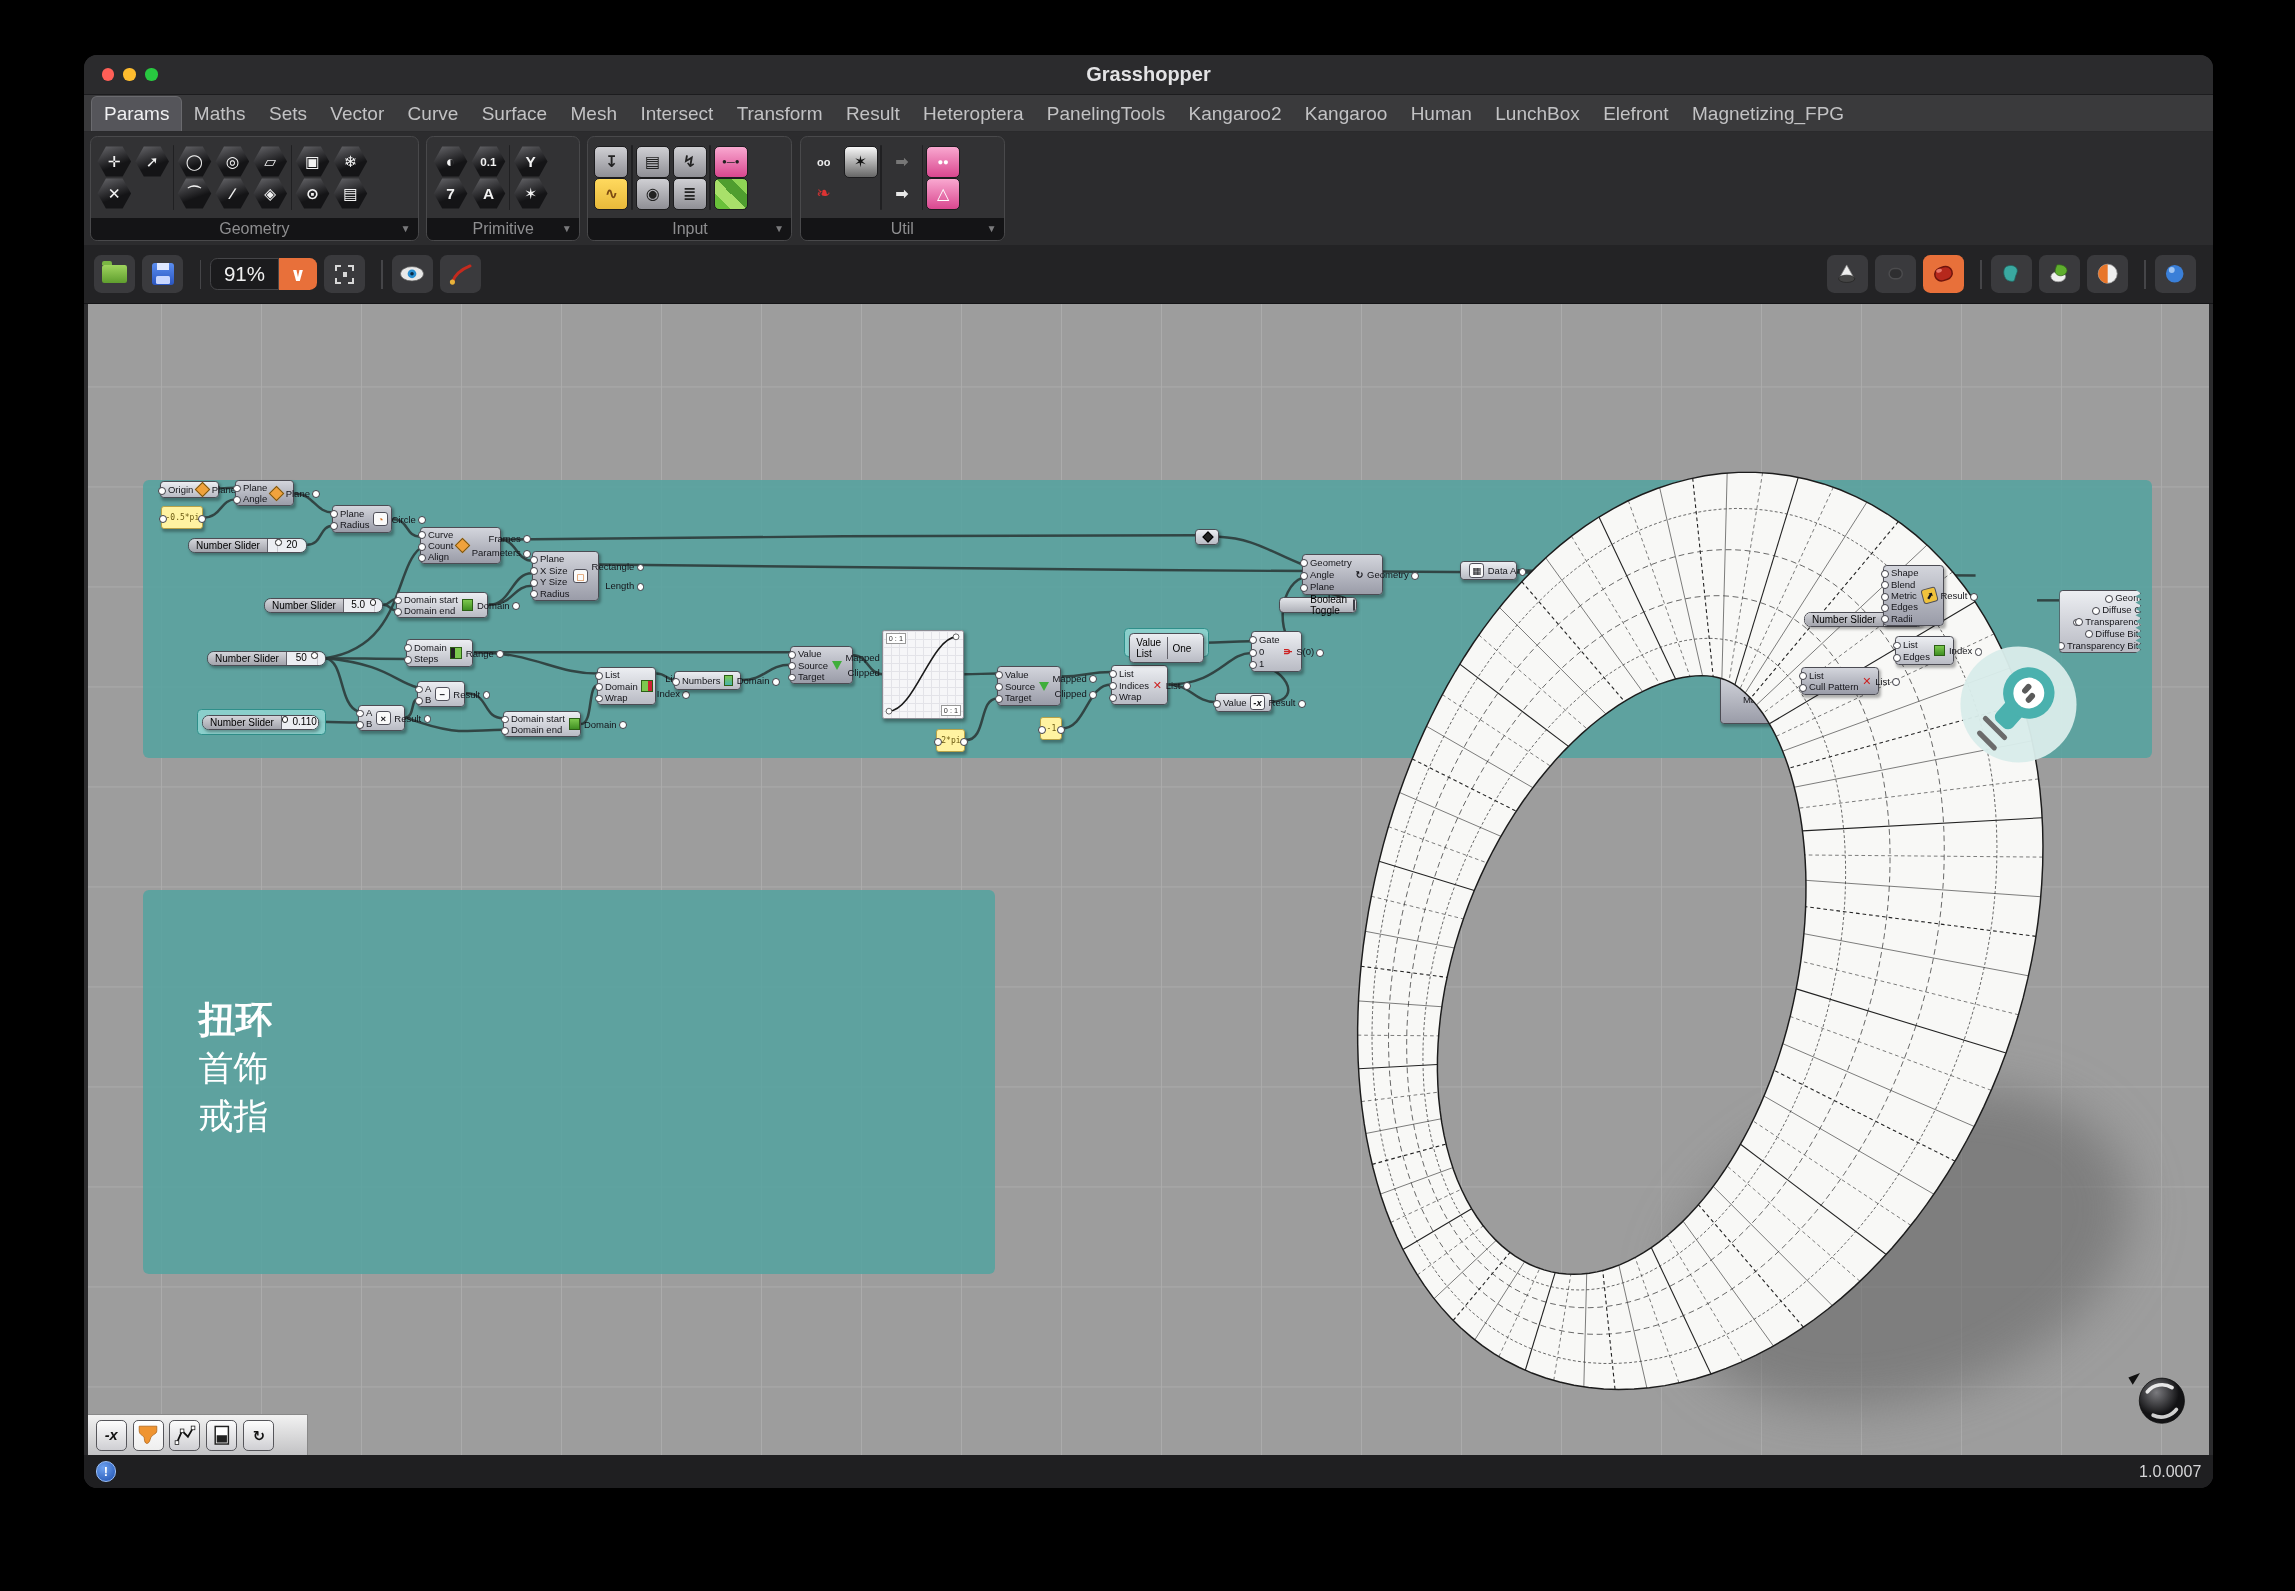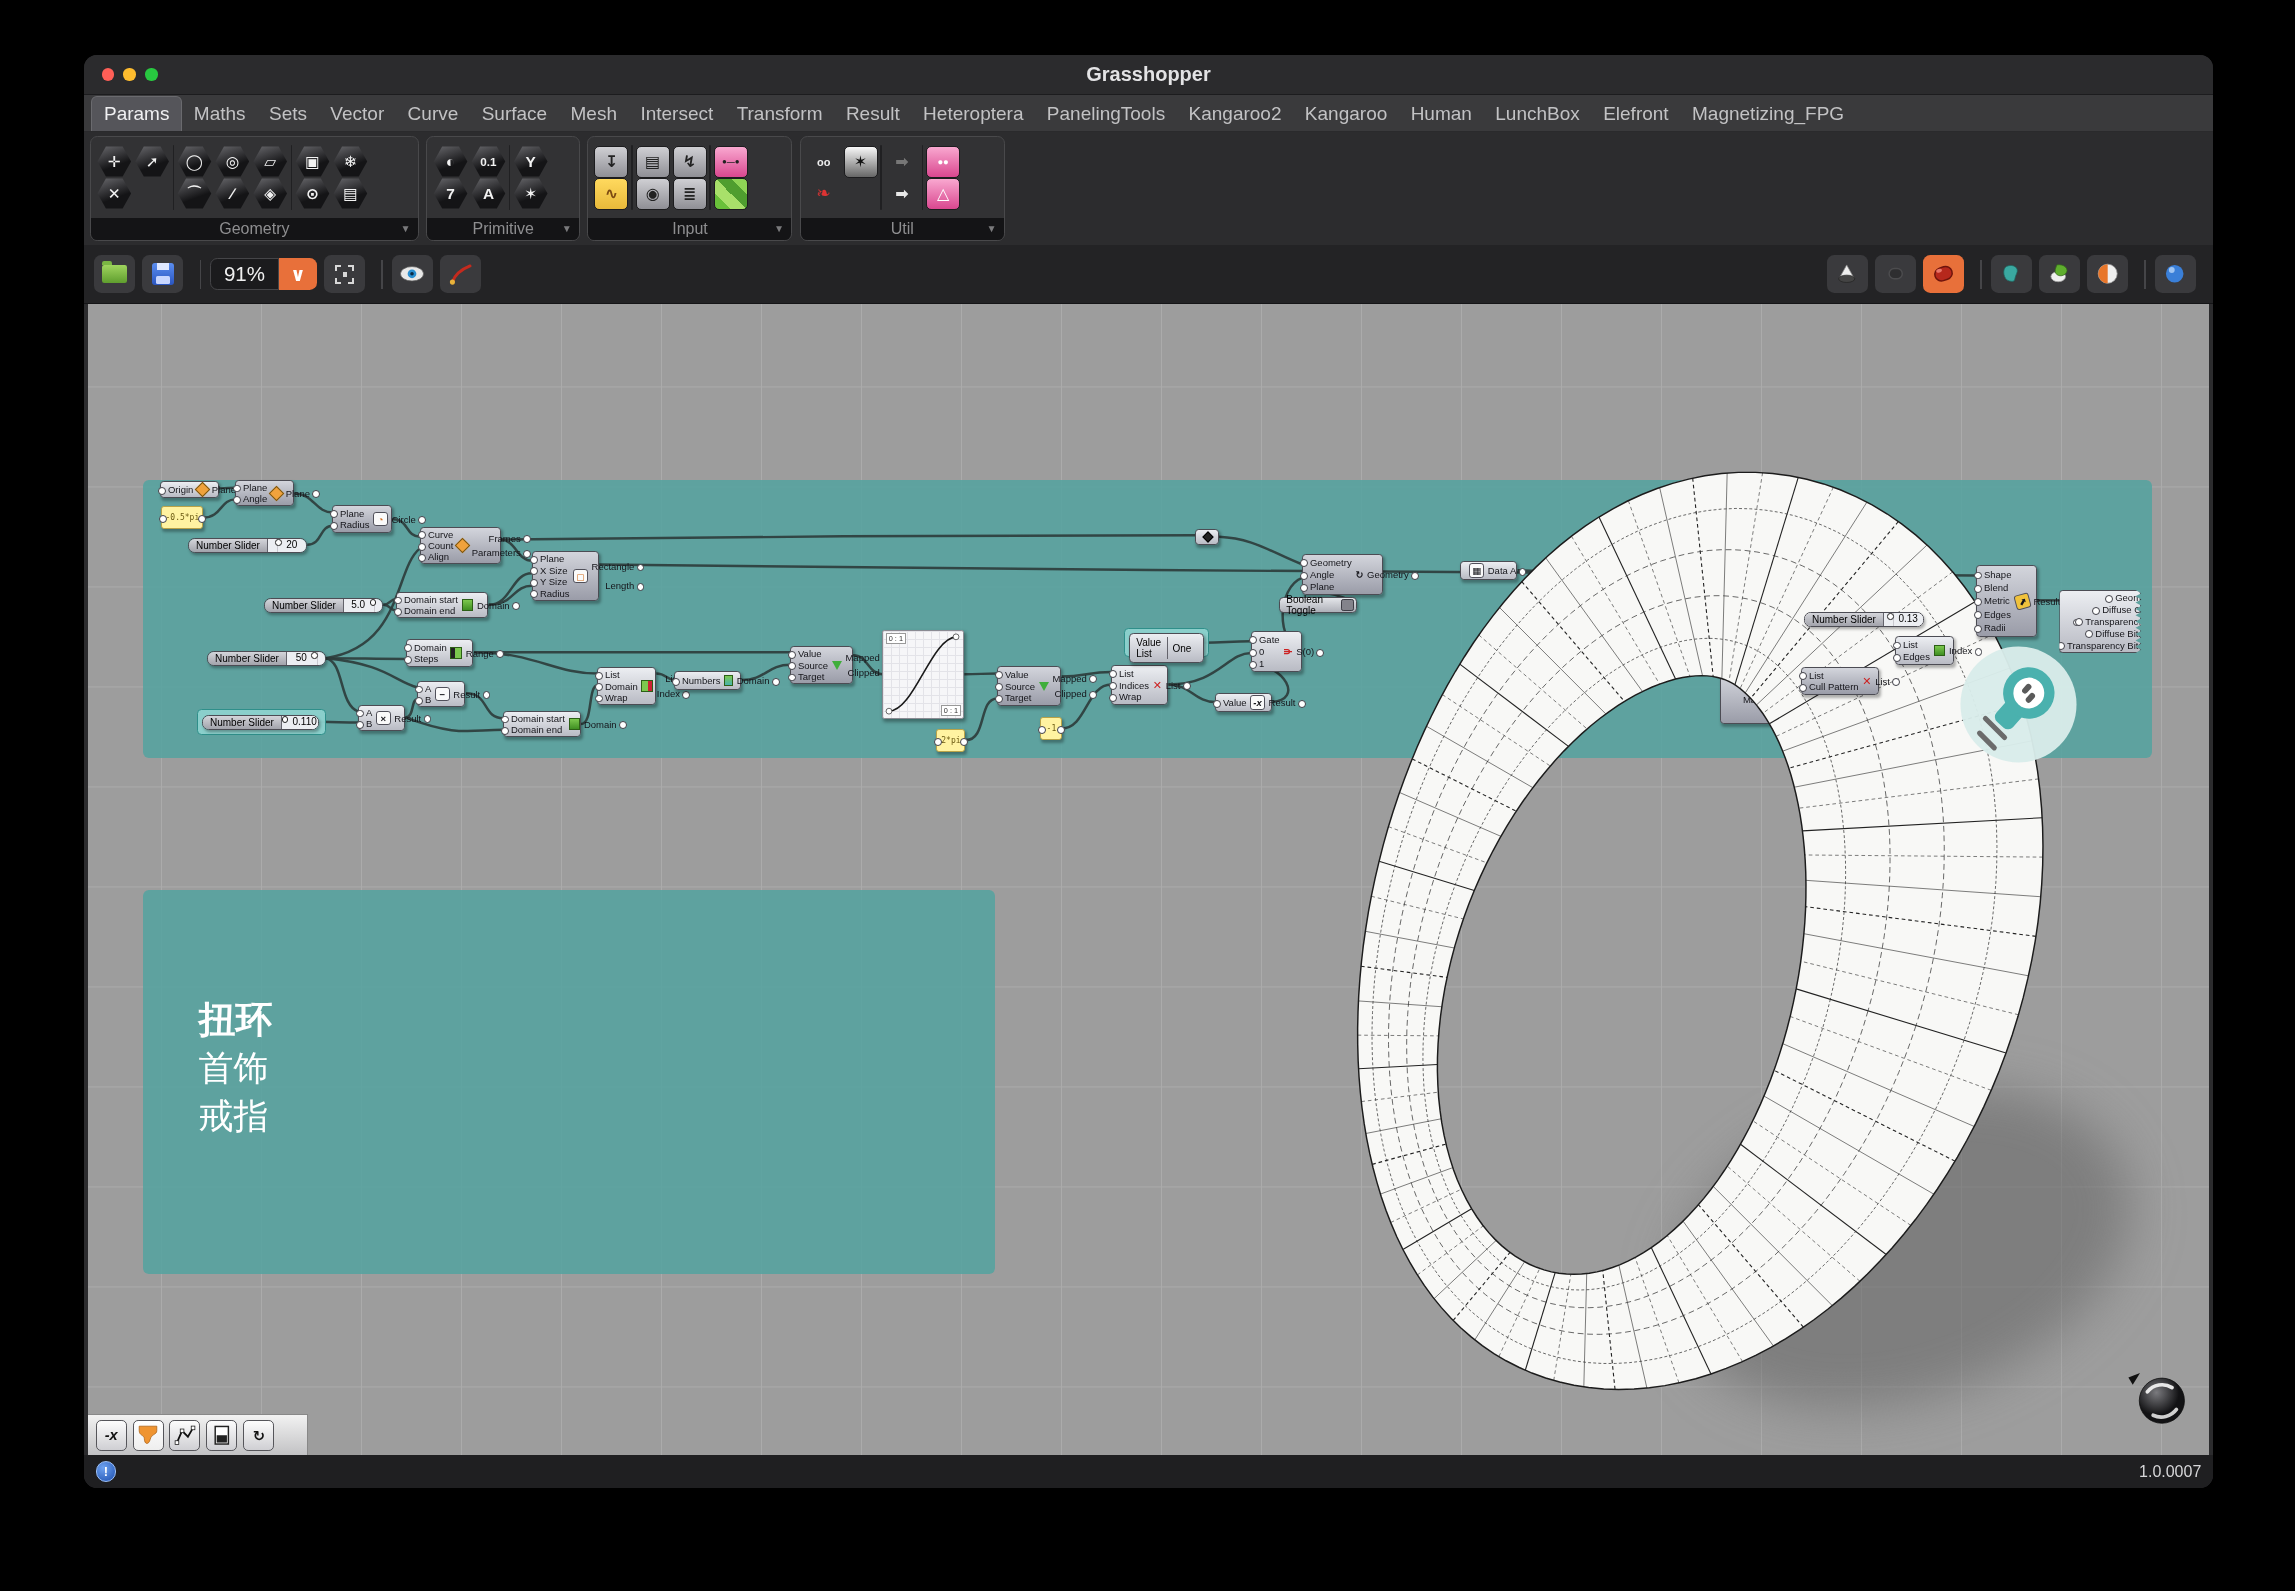--- a/index.html
+++ b/index.html
@@ -111,21 +111,21 @@
     background-size:8px 8px;}
   .gcorner{position:absolute;font-size:7.3px;background:#fff;border:0.7px solid #999;padding:0 2.2px;color:#333;}
   
   .vlist{position:absolute;z-index:6;display:flex;align-items:center;border:0.7px solid #4c4c54;border-radius:4.4px;
     background:linear-gradient(180deg,#eceef2,#b9bbc4);font-size:10px;overflow:hidden;box-shadow:1.5px 2.2px 2.9px rgba(0,0,0,.3);}
   .vlist .vl{padding:0 5.9px;border-right:0.7px solid #63636b;}
   .vlist .vv{padding:0 4.4px;}
   .vlist .varrow{padding:0 5.9px;font-size:9.5px;}
   .btoggle{position:absolute;z-index:3;display:flex;align-items:center;border:0.7px solid #4c4c54;border-radius:4.4px;
     background:linear-gradient(180deg,#e4e6ea,#aeb0b8);font-size:10px;box-shadow:1.5px 2.2px 2.9px rgba(0,0,0,.3);}
-  .btoggle .bl{padding:0 5.9px;flex:1;}
+  .btoggle .bl{padding:0 5.9px;flex:1;margin-left:24px;}
   .btoggle .bt{width:13px;height:11.7px;background:#83838b;border:0.7px solid #3c3c44;border-radius:2.2px;margin-right:2.9px;}
   
   .jag{clip-path:polygon(0 0,calc(100% - 5.9px) 0,100% 5%,calc(100% - 5.9px) 10%,100% 15%,calc(100% - 5.9px) 20%,100% 25%,calc(100% - 5.9px) 30%,100% 35%,calc(100% - 5.9px) 40%,100% 45%,calc(100% - 5.9px) 50%,100% 55%,calc(100% - 5.9px) 60%,100% 65%,calc(100% - 5.9px) 70%,100% 75%,calc(100% - 5.9px) 80%,100% 85%,calc(100% - 5.9px) 90%,100% 95%,calc(100% - 5.9px) 100%,0 100%);}
   .bmp{display:inline-block;width:11px;height:9.5px;background:linear-gradient(180deg,#3a6fd8 30%,#c24 30%);
     border:0.7px solid #333;vertical-align:middle;margin-left:2.9px;}
   
   .ringshadow{position:absolute;left:1581px;top:794px;width:468px;height:300px;border-radius:50%;
     background:rgba(100,100,100,0.55);filter:blur(25px);transform:rotate(-18deg);z-index:4;}
   .plug{position:absolute;z-index:6;}
   
@@ -799,21 +799,21 @@
     </div>
 
     <div class="slider" style="left:1716px;top:308px;width:120px;height:14.6px;z-index:6">
       <div class="slab">Number Slider</div>
       <div class="strack">
           <span class="grip"></span>
           <span class="sval">0.13</span>
         </div>
     </div>
 
-    <div class="node dk z6" style="left:1888px;top:261px;width:61px;height:72px">
+    <div class="node dk z6" style="left:1795px;top:261px;width:61px;height:61px">
       <div class="ci">
           <span>Shape</span>
           <span>Blend</span>
           <span>Metric</span>
           <span>Edges</span>
           <span>Radii</span>
         </div>
       <div class="cm">
           <span class="mini" style="background:#f0c23c;transform:rotate(-15deg)">⬈</span>
         </div>

